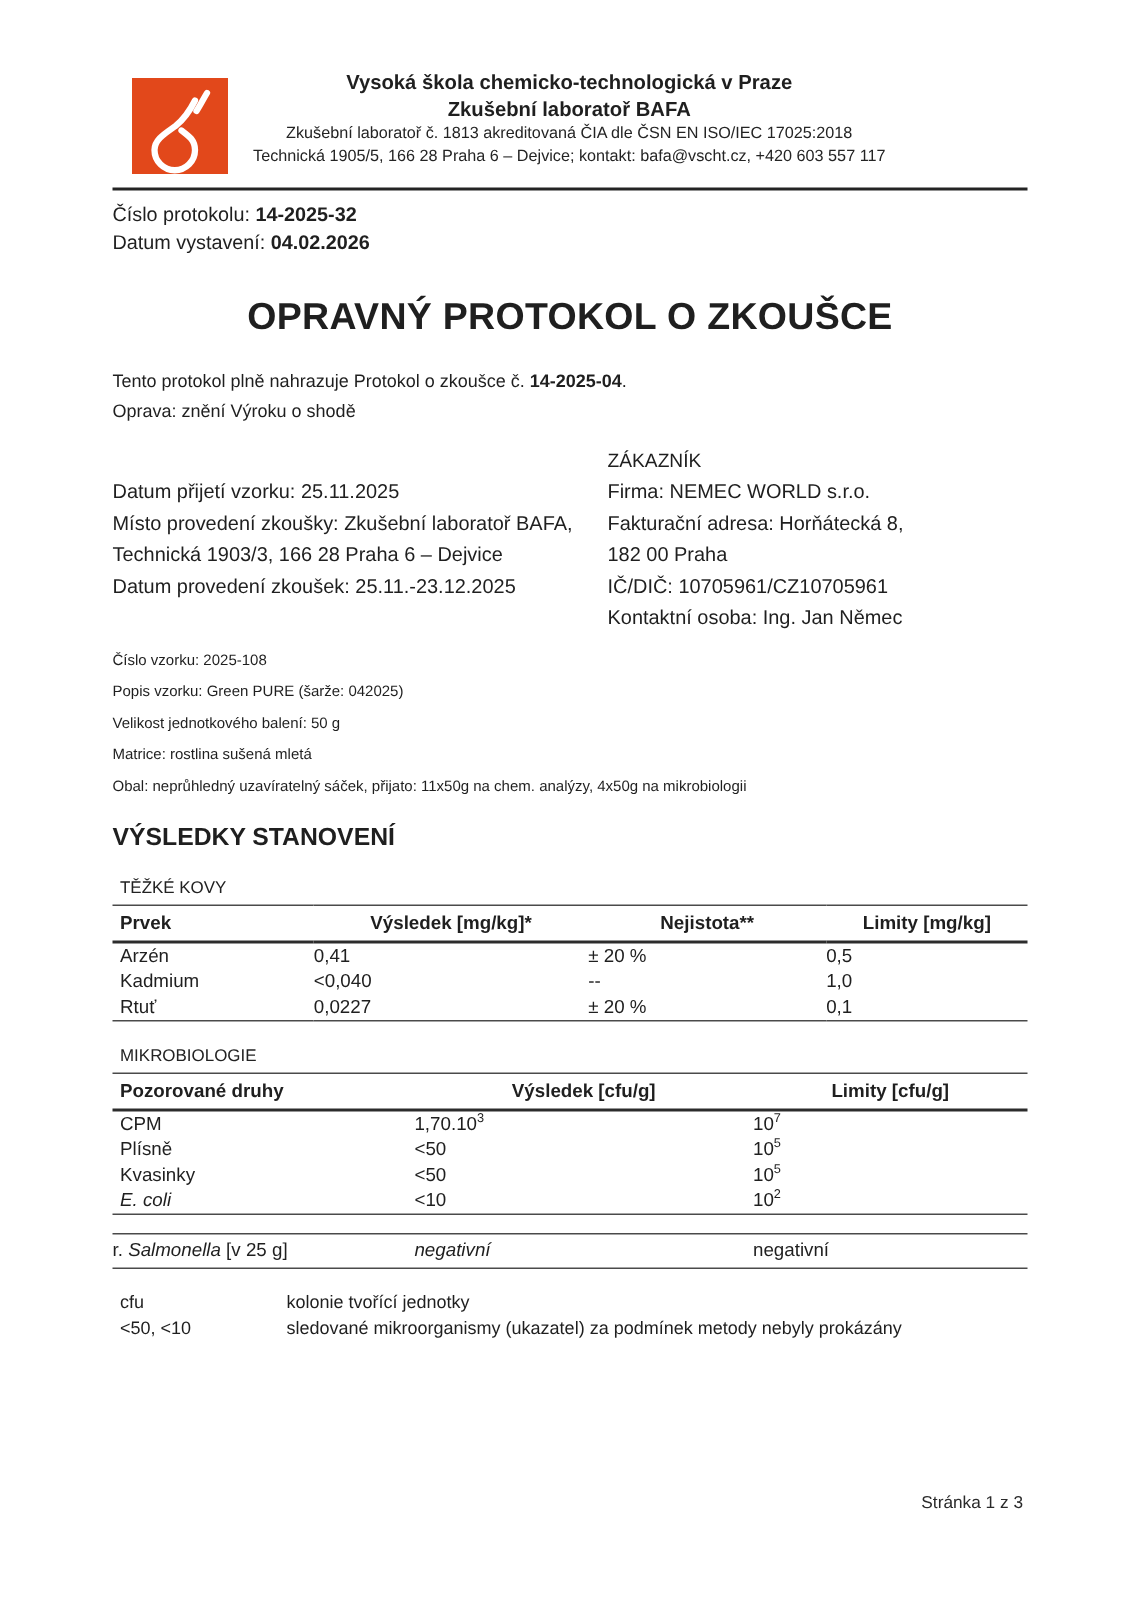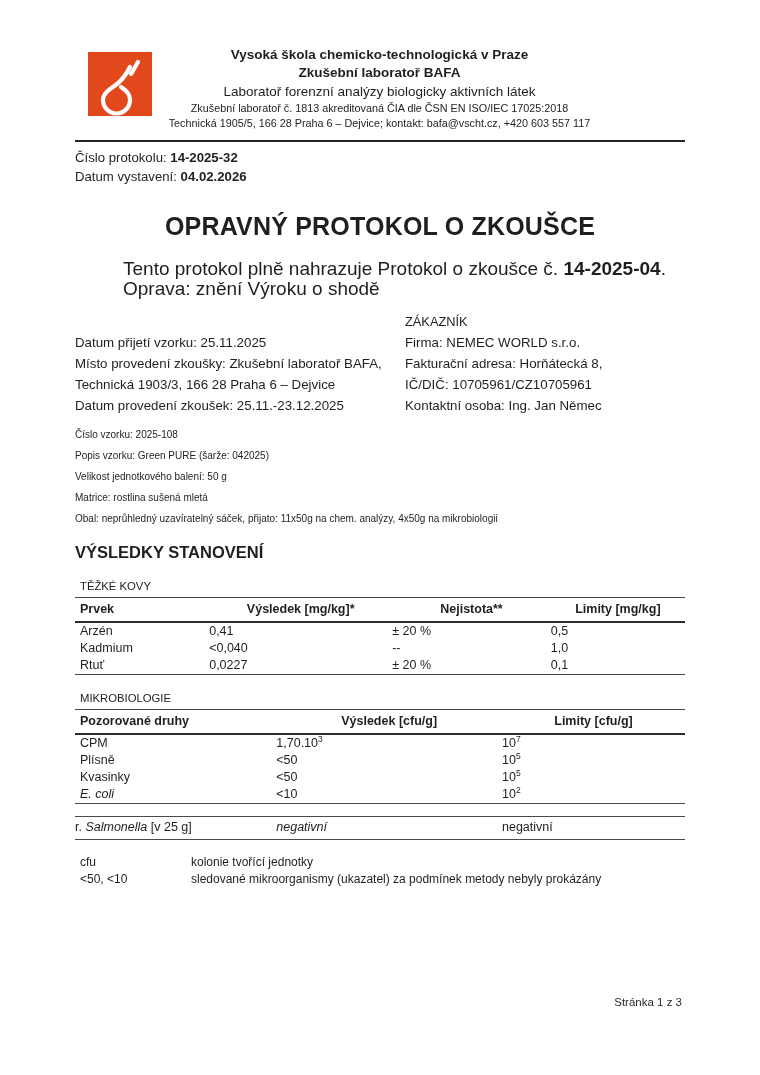--- a/index.html
+++ b/index.html
@@ -24,21 +24,21 @@
 
   
   .proto { margin-top:6px; font-size:13.2px; line-height:19px; }
   .b { font-weight:bold; }
   .it { font-style:italic; }
 
   
   .title { margin-top:26px; text-align:center; font-size:25px; font-weight:bold; letter-spacing:.2px; }
 
   
-  .repl { margin-top:18px; font-size:19px; line-height:20px;margin-left:48px; }
+  .repl { margin-top:18px; font-size:12px; line-height:20px; }
 
   
   .info-row { margin-top:12px; display:flex; font-size:13.3px; }
   .info-left { width:330px; padding-top:21px; line-height:21px; }
   .info-right { flex:1; line-height:21px; }
   .cust-head { line-height:21px; font-size:12.8px; }
 
   
   .sample { margin-top:8px; font-size:10px; line-height:21px; }
 
@@ -79,21 +79,20 @@
     <div class="logo">
       <svg viewBox="0 0 64 64" width="64" height="64" xmlns="http://www.w3.org/2000/svg">
         <rect x="0" y="0" width="64" height="64" fill="#e2481b"></rect>
         <path d="M42 15 C38 23 34 28 29 32 C22 37 15 41 15 48 a13.5 13.5 0 0 0 27 0 c0 -7 -5 -10 -9 -13" fill="none" stroke="#ffffff" stroke-width="4.2" stroke-linecap="round"></path>
         <path d="M50 10 C47 15 45 19 43 22" fill="none" stroke="#ffffff" stroke-width="4.2" stroke-linecap="round"></path>
       </svg>
     </div>
     <div class="lh-text">
       <div class="lh-l1">Vysoká škola chemicko-technologická v Praze</div>
       <div class="lh-l2">Zkušební laboratoř BAFA</div>
-      <div class="lh-l3">Laboratoř forenzní analýzy biologicky aktivních látek</div>
       <div class="lh-l4">Zkušební laboratoř č. 1813 akreditovaná ČIA dle ČSN EN ISO/IEC 17025:2018</div>
       <div class="lh-l5">Technická 1905/5, 166 28 Praha 6 – Dejvice; kontakt: bafa@vscht.cz, +420 603 557 117</div>
     </div>
   </div>
   <hr class="rule-main">
 
   <div class="proto">
     <div><span>Číslo protokolu: </span><span class="b">14-2025-32</span></div>
     <div><span>Datum vystavení: </span><span class="b">04.02.2026</span></div>
   </div>
@@ -109,20 +108,21 @@
     <div class="info-left">
       <div>Datum přijetí vzorku: 25.11.2025</div>
       <div>Místo provedení zkoušky: Zkušební laboratoř BAFA,</div>
       <div>Technická 1903/3, 166 28 Praha 6 – Dejvice</div>
       <div>Datum provedení zkoušek: 25.11.-23.12.2025</div>
     </div>
     <div class="info-right">
       <div class="cust-head">ZÁKAZNÍK</div>
       <div>Firma: NEMEC WORLD s.r.o.</div>
       <div>Fakturační adresa: Horňátecká 8,</div>
+      <div>182 00 Praha</div>
       <div>IČ/DIČ: 10705961/CZ10705961</div>
       <div>Kontaktní osoba: Ing. Jan Němec</div>
     </div>
   </div>
 
   <div class="sample">
     <div>Číslo vzorku: 2025-108</div>
     <div>Popis vzorku: Green PURE (šarže: 042025)</div>
     <div>Velikost jednotkového balení: 50 g</div>
     <div>Matrice: rostlina sušená mletá</div>

